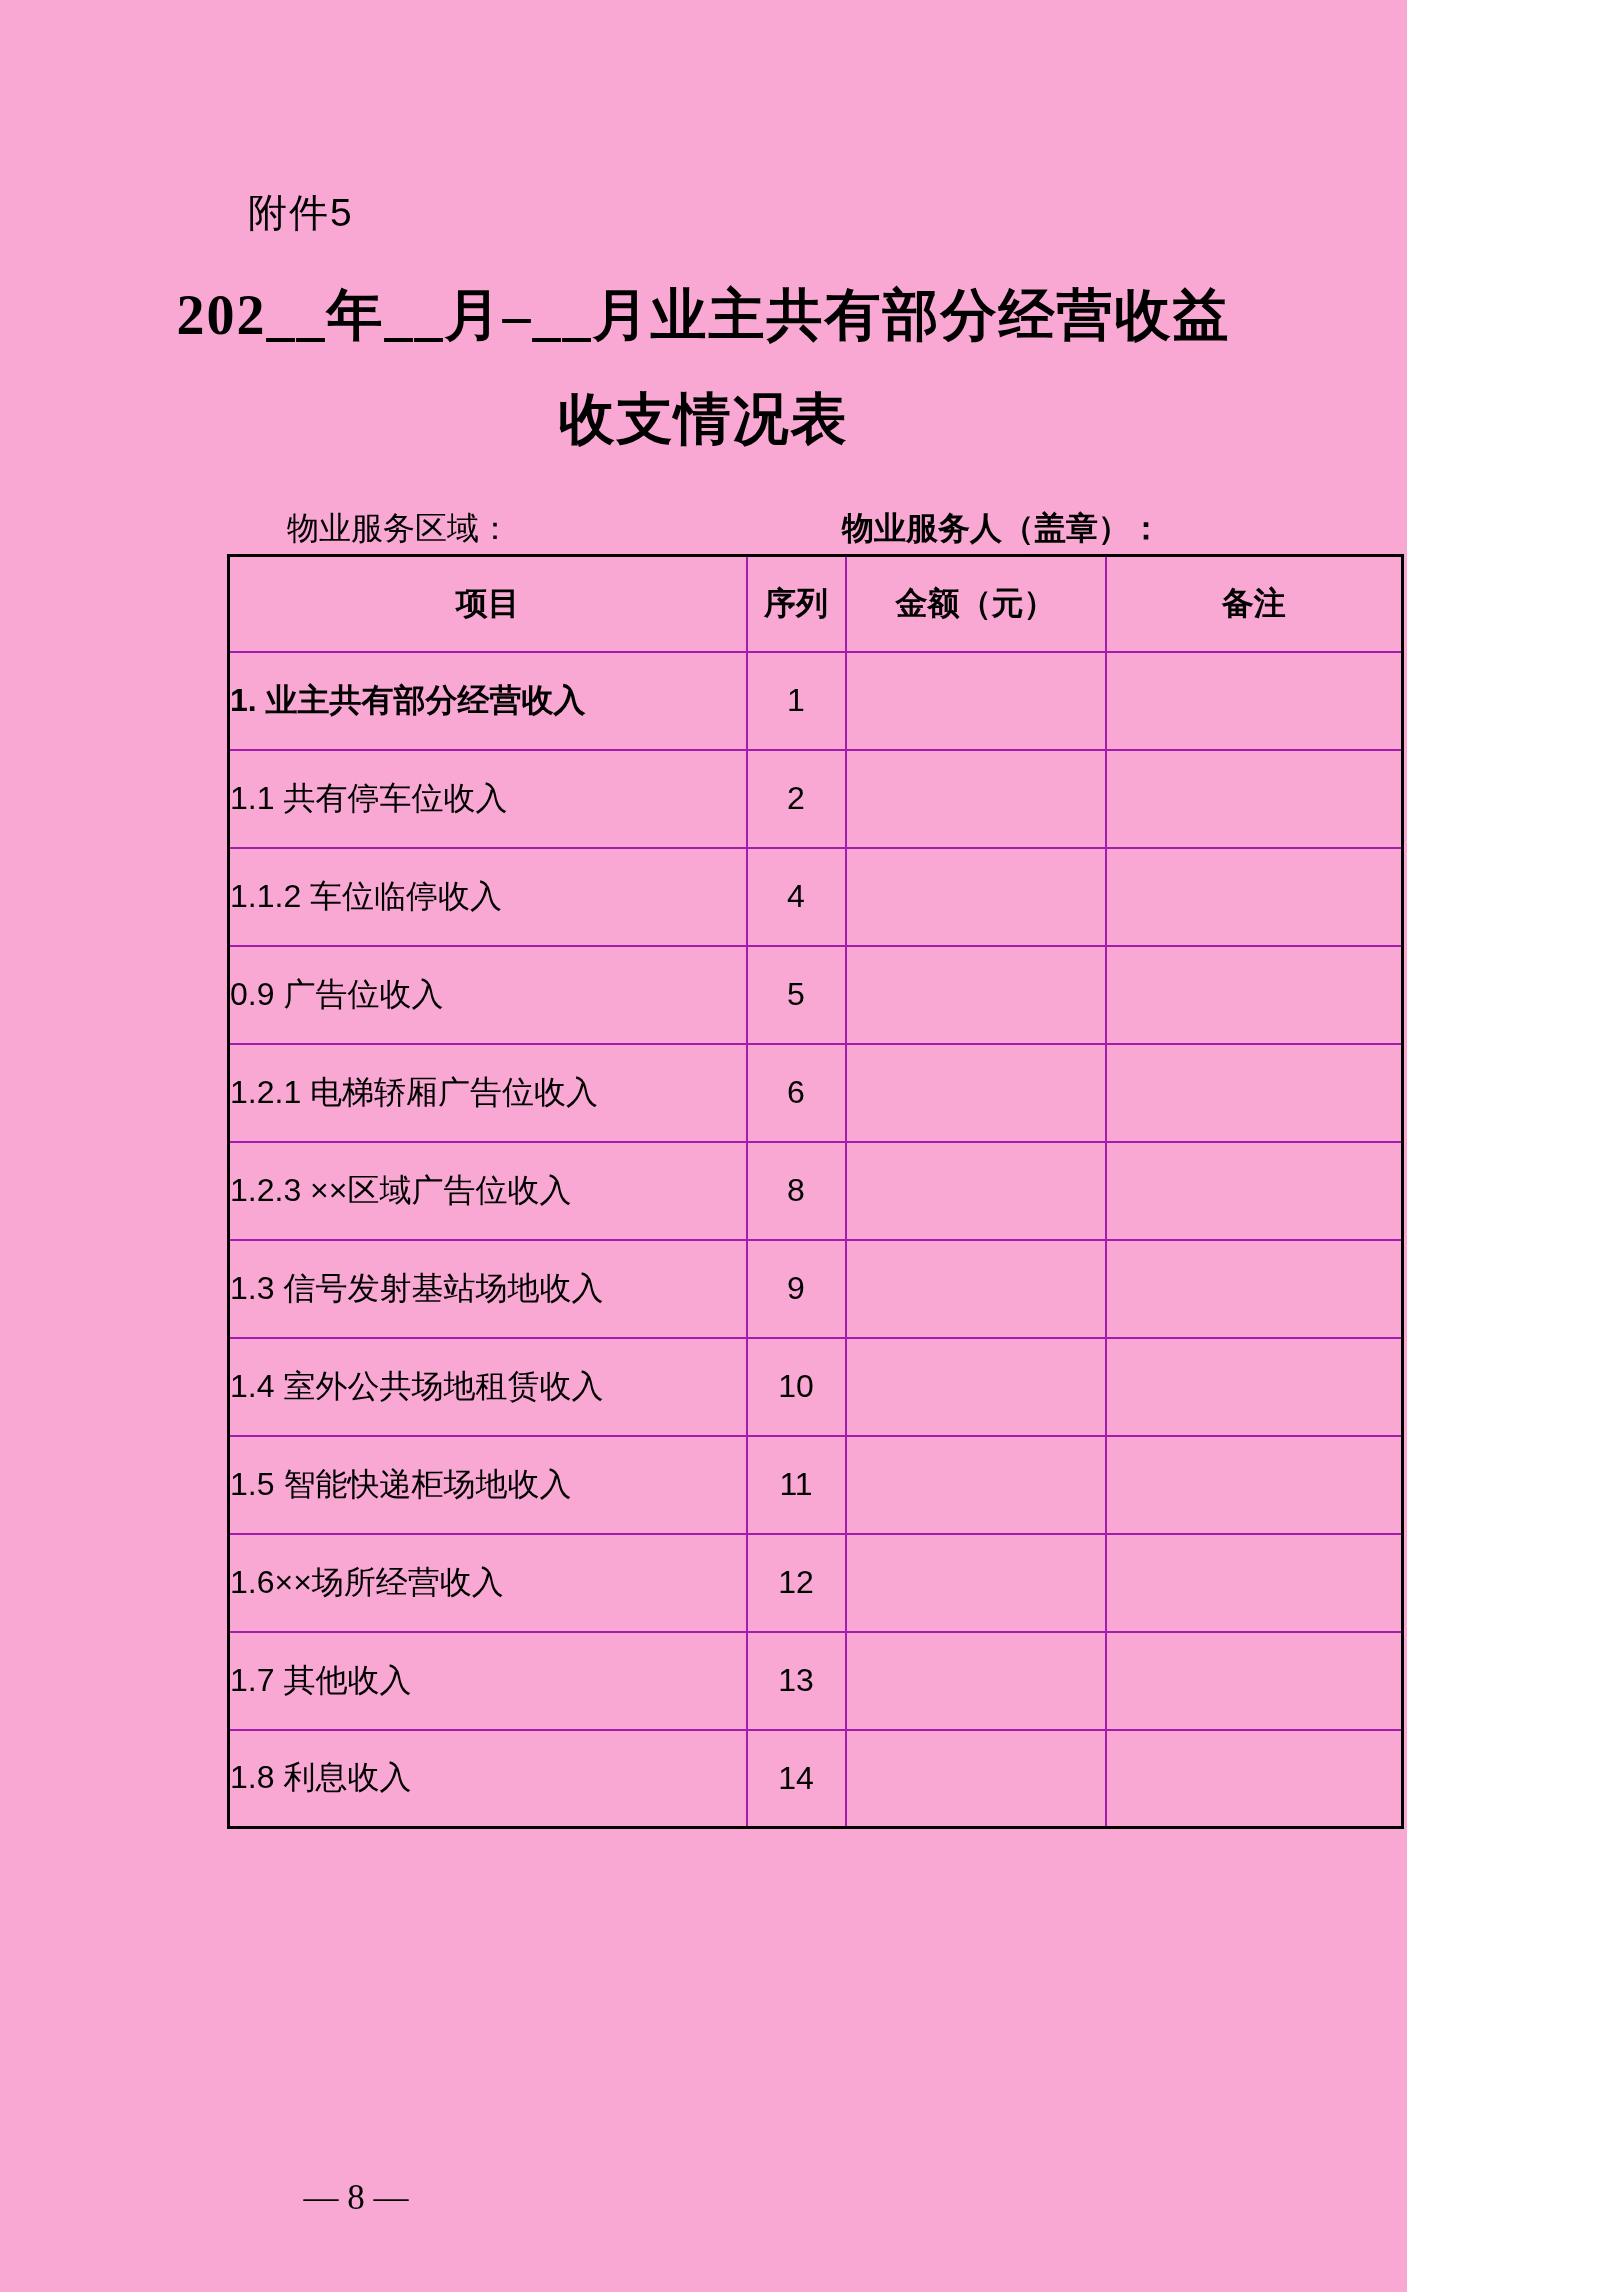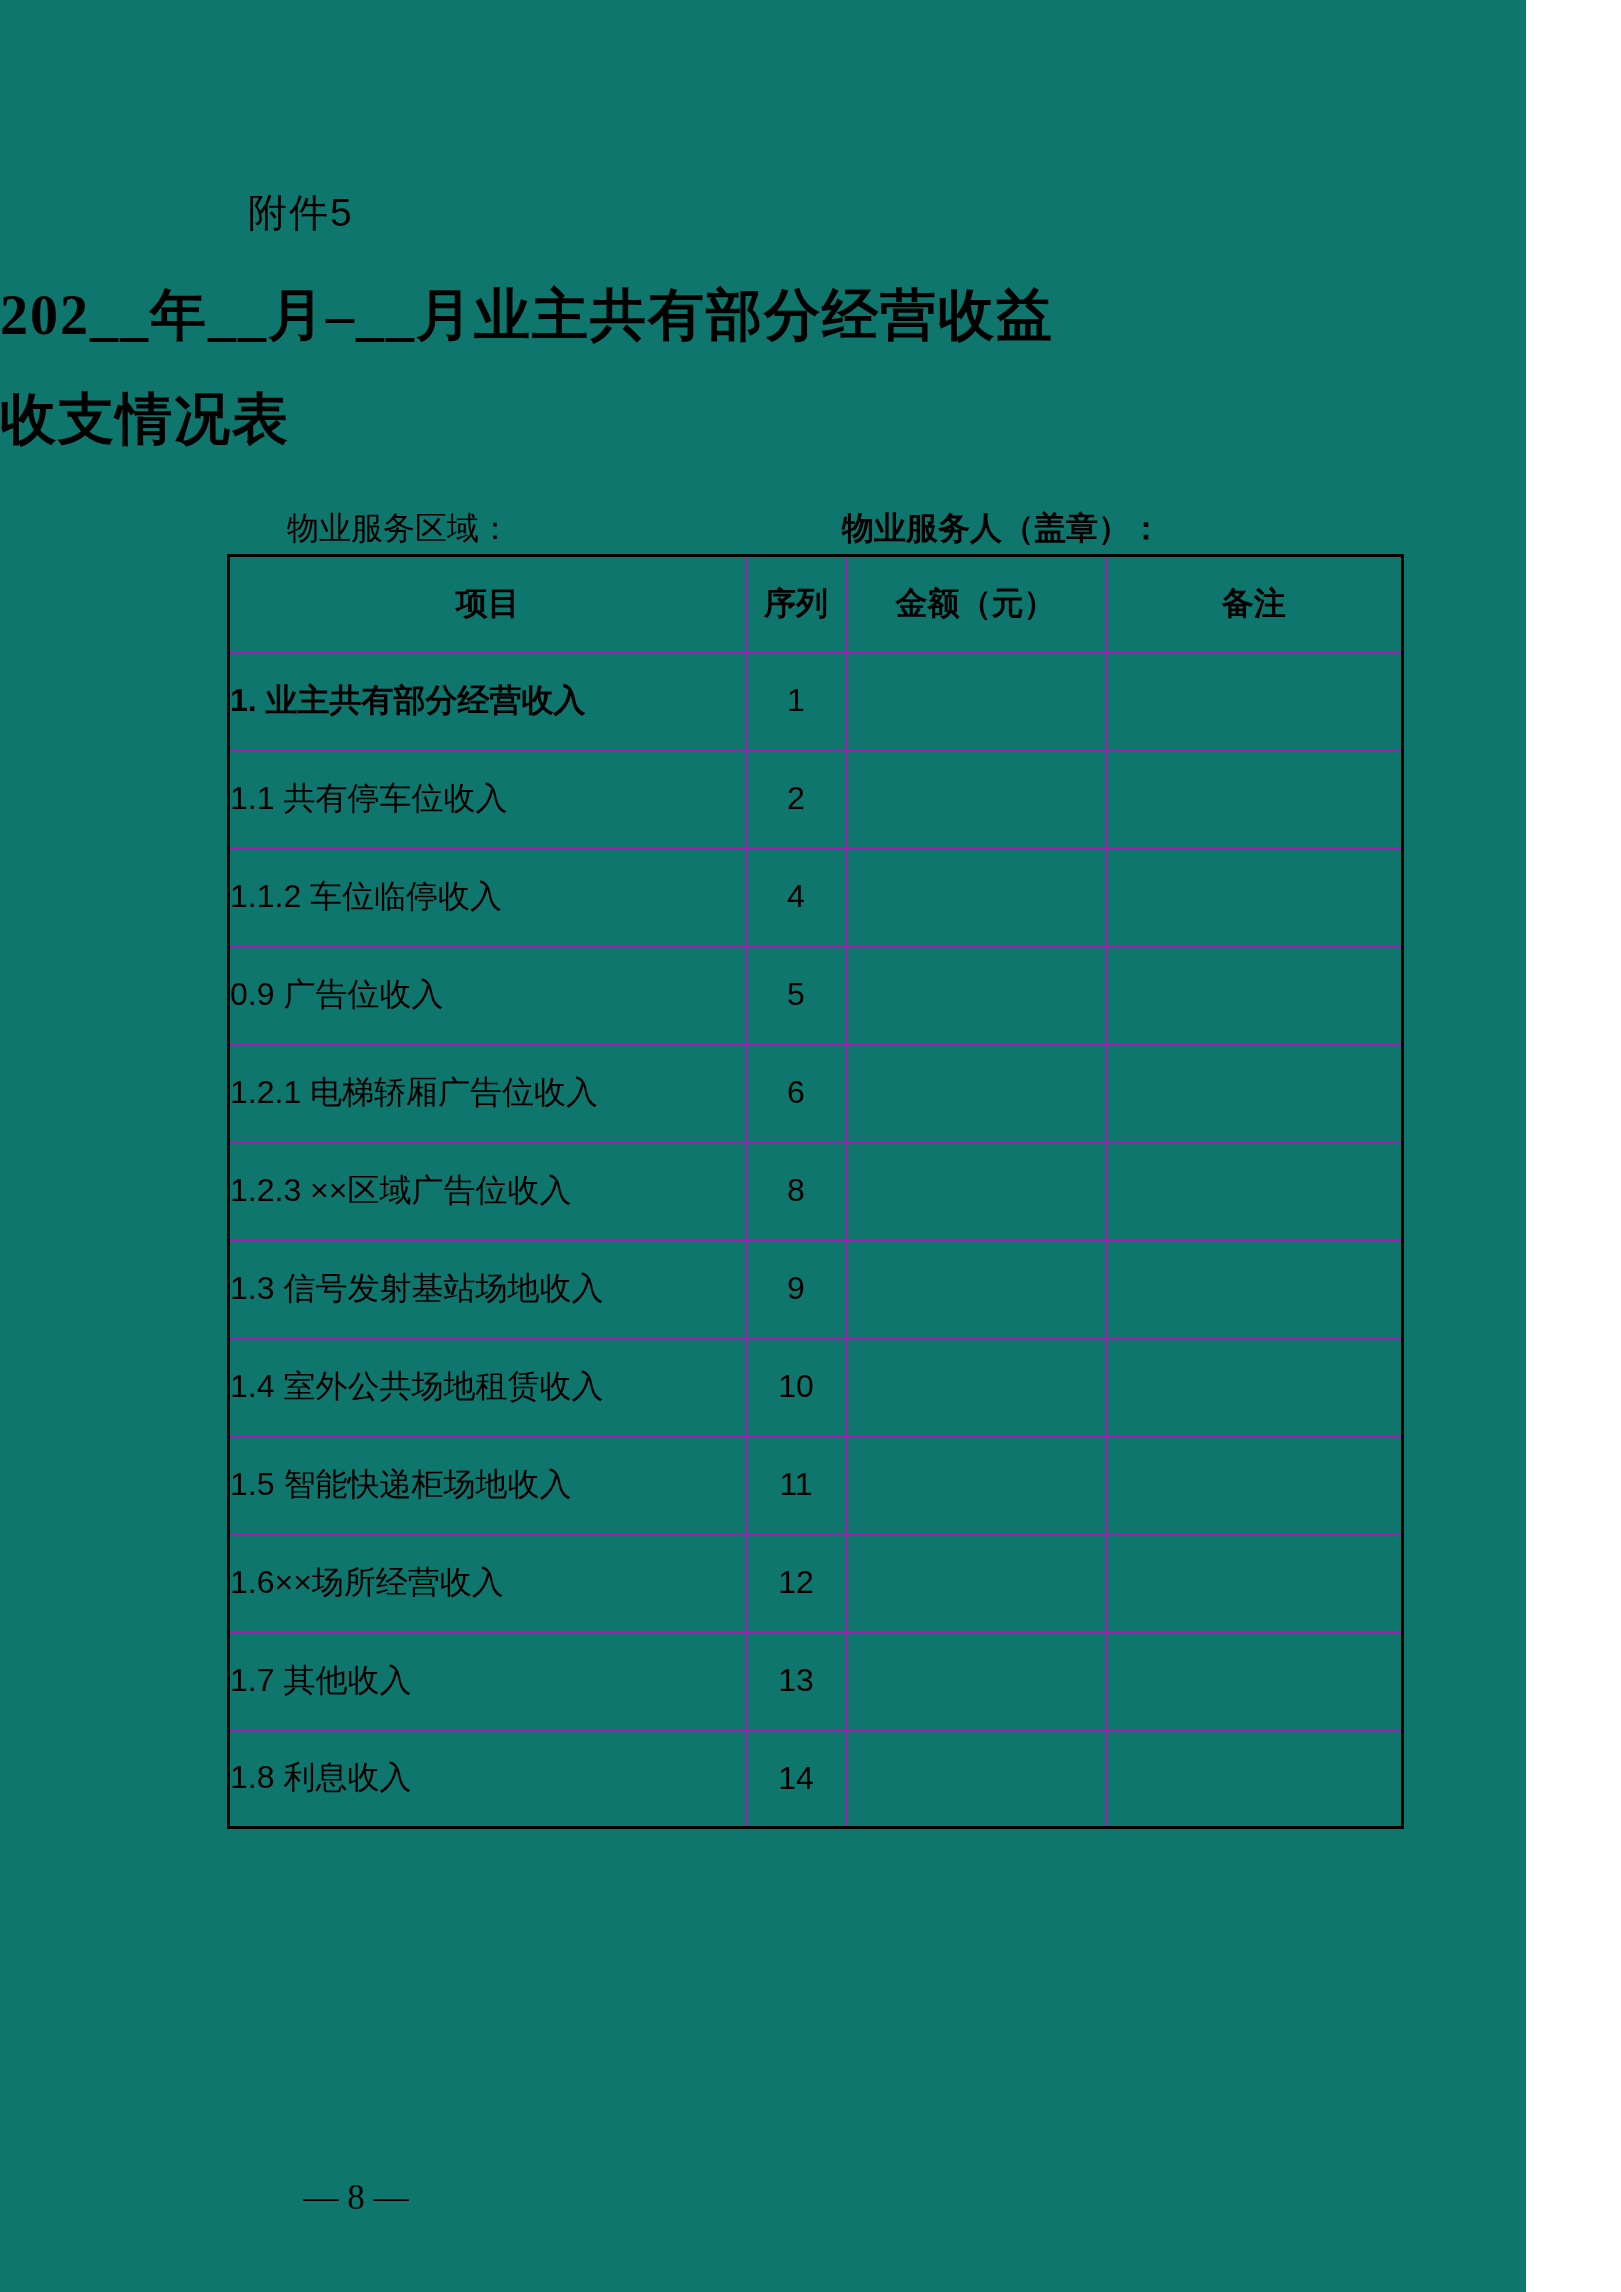--- a/index.html
+++ b/index.html
@@ -2,42 +2,42 @@
 <html><head>
 <meta charset="utf-8">
 <style>
   html, body {
     margin: 0;
     padding: 0;
     background: #ffffff;
   }
   .page {
     position: relative;
-    width: 1526px;
+    width: 1407px;
     height: 2293px;
-    background: #0f766e;
+    background: #f9a8d4;
     color: #000000;
     font-family: "Liberation Sans", sans-serif;
     overflow: hidden;
   }
   .attachment {
     position: absolute;
     left: 248px;
     top: 188px;
     font-size: 39px;
     line-height: 49px;
     letter-spacing: 2px;
     color: #000;
   }
   .title {
     position: absolute;
     left: 0;
     top: 263px;
     width: 100%;
-    text-align: left;
+    text-align: center;
     font-family: "Liberation Serif", "DejaVu Serif", serif;
     font-weight: bold;
     font-size: 56px;
     line-height: 104px;
     letter-spacing: 2px;
     color: #000;
   }
   .meta-left, .meta-right {
     position: absolute;
     top: 508px;

